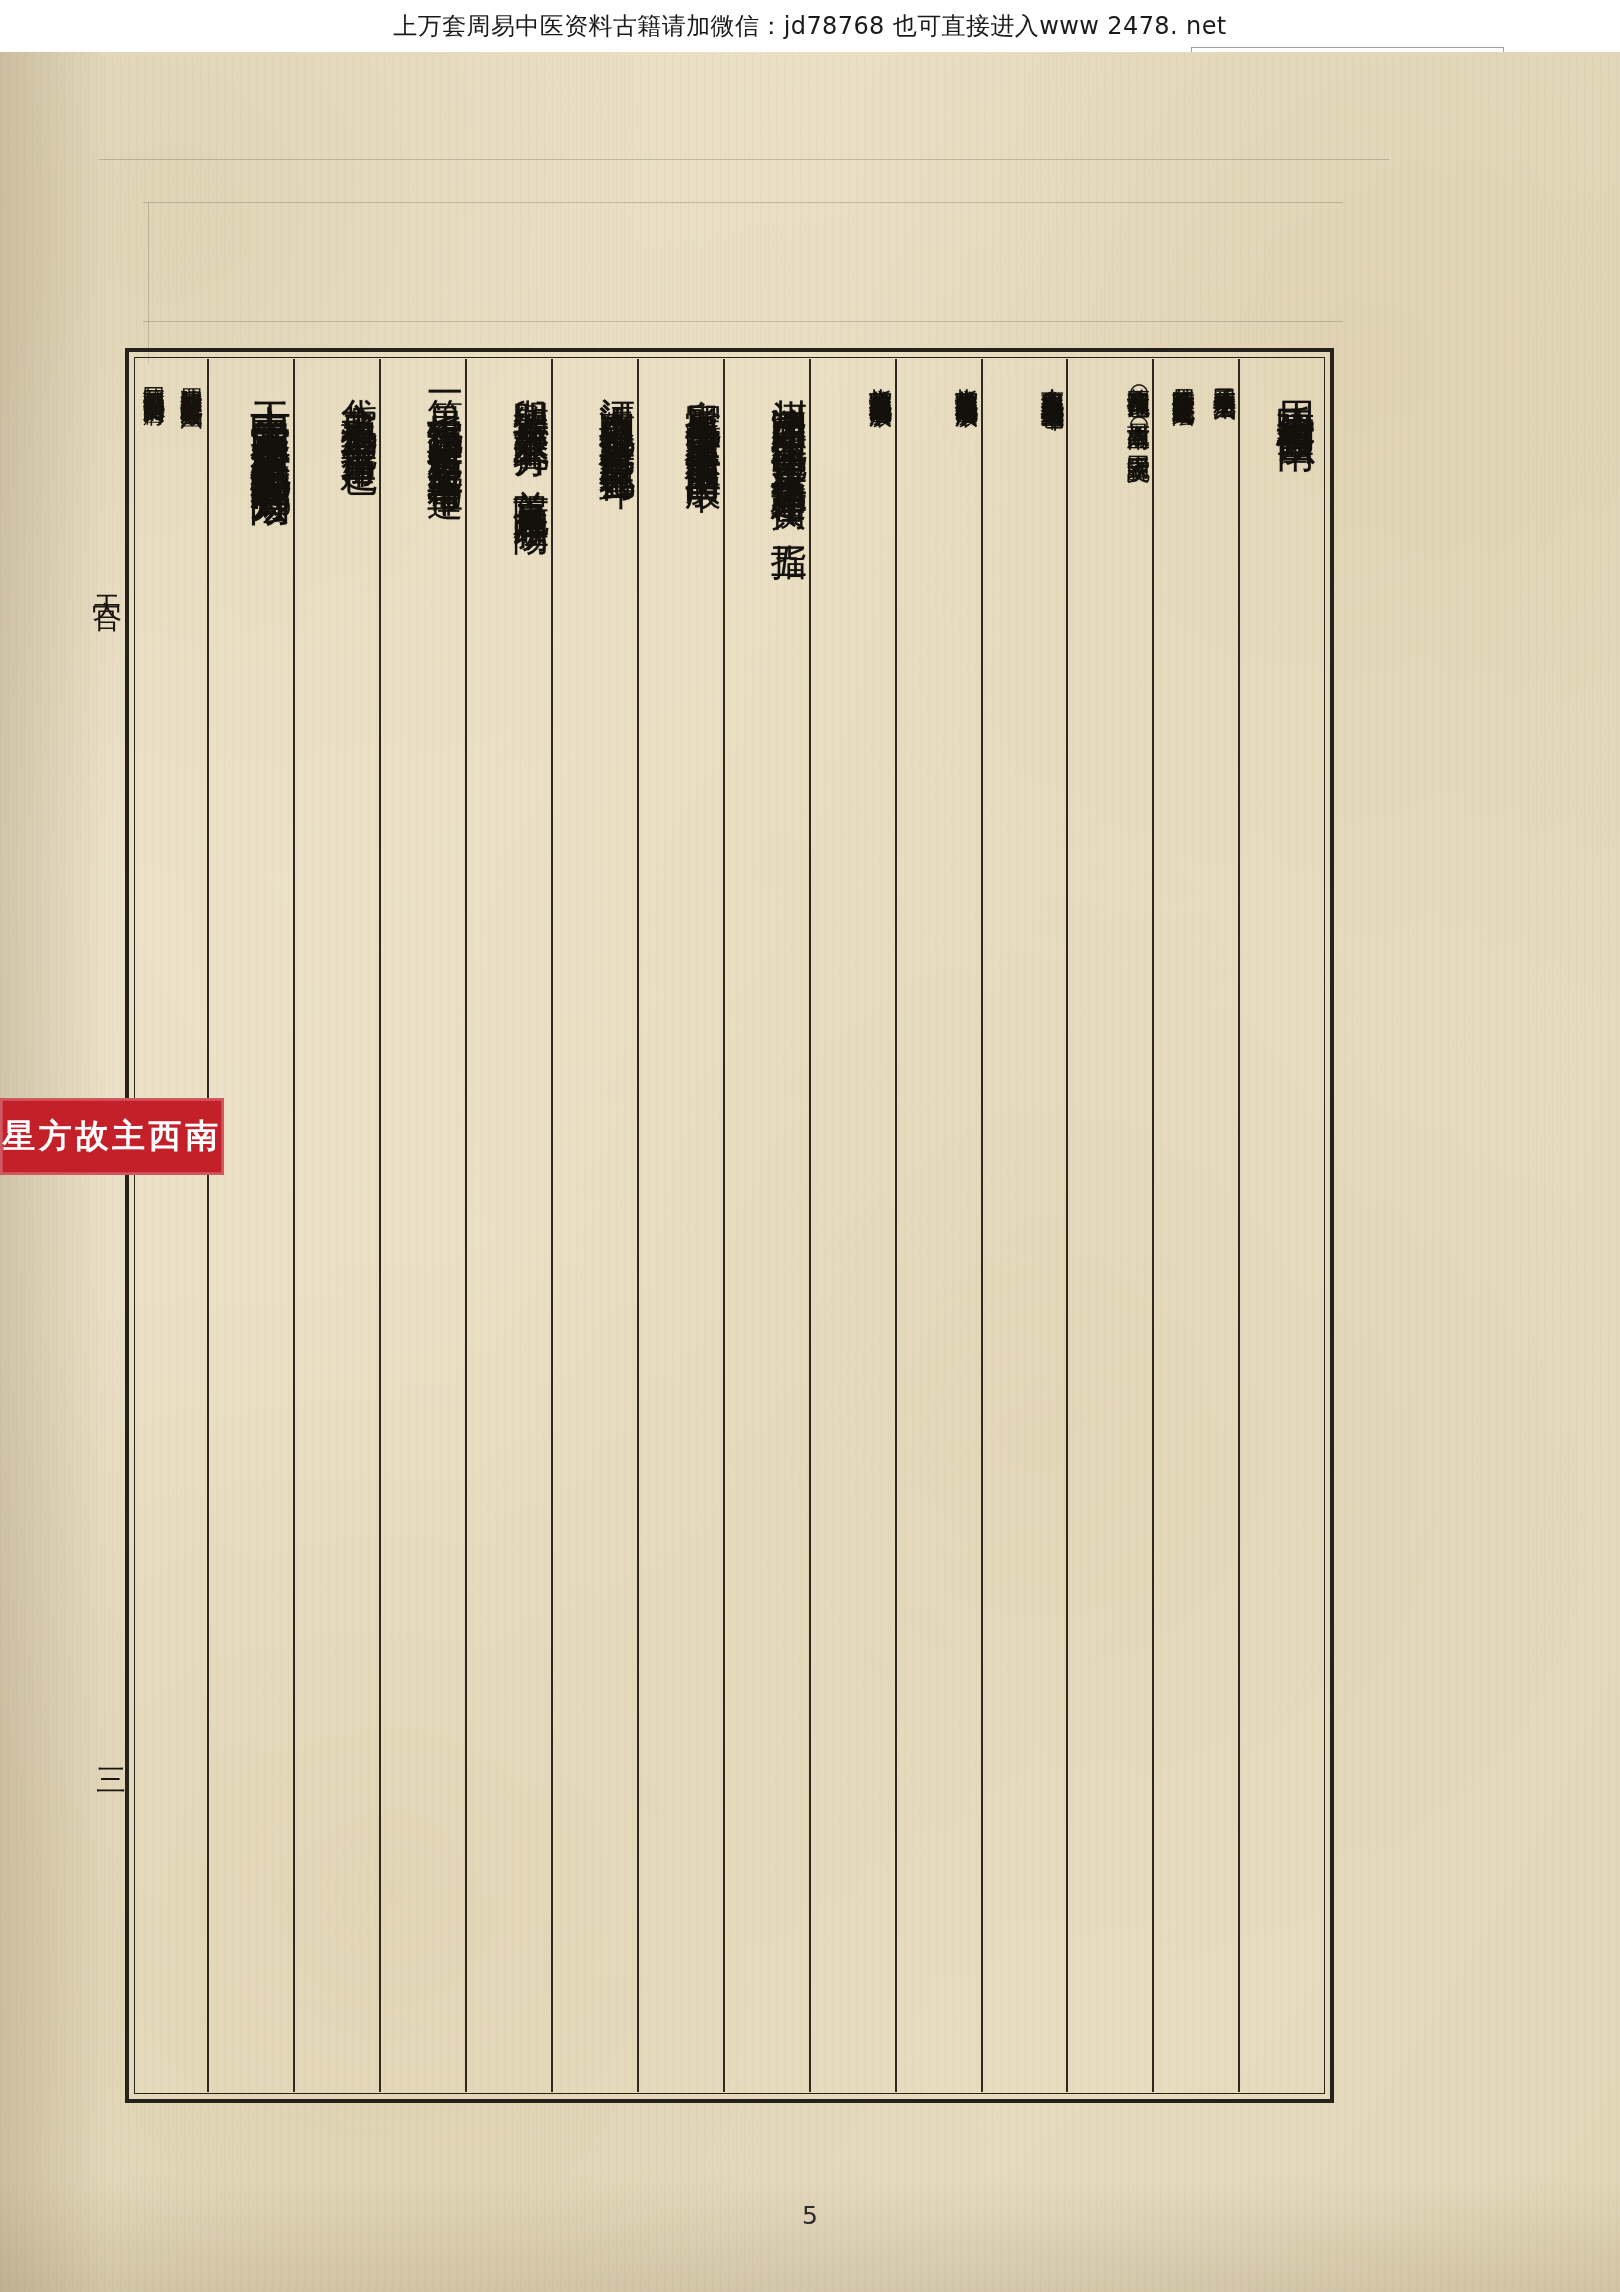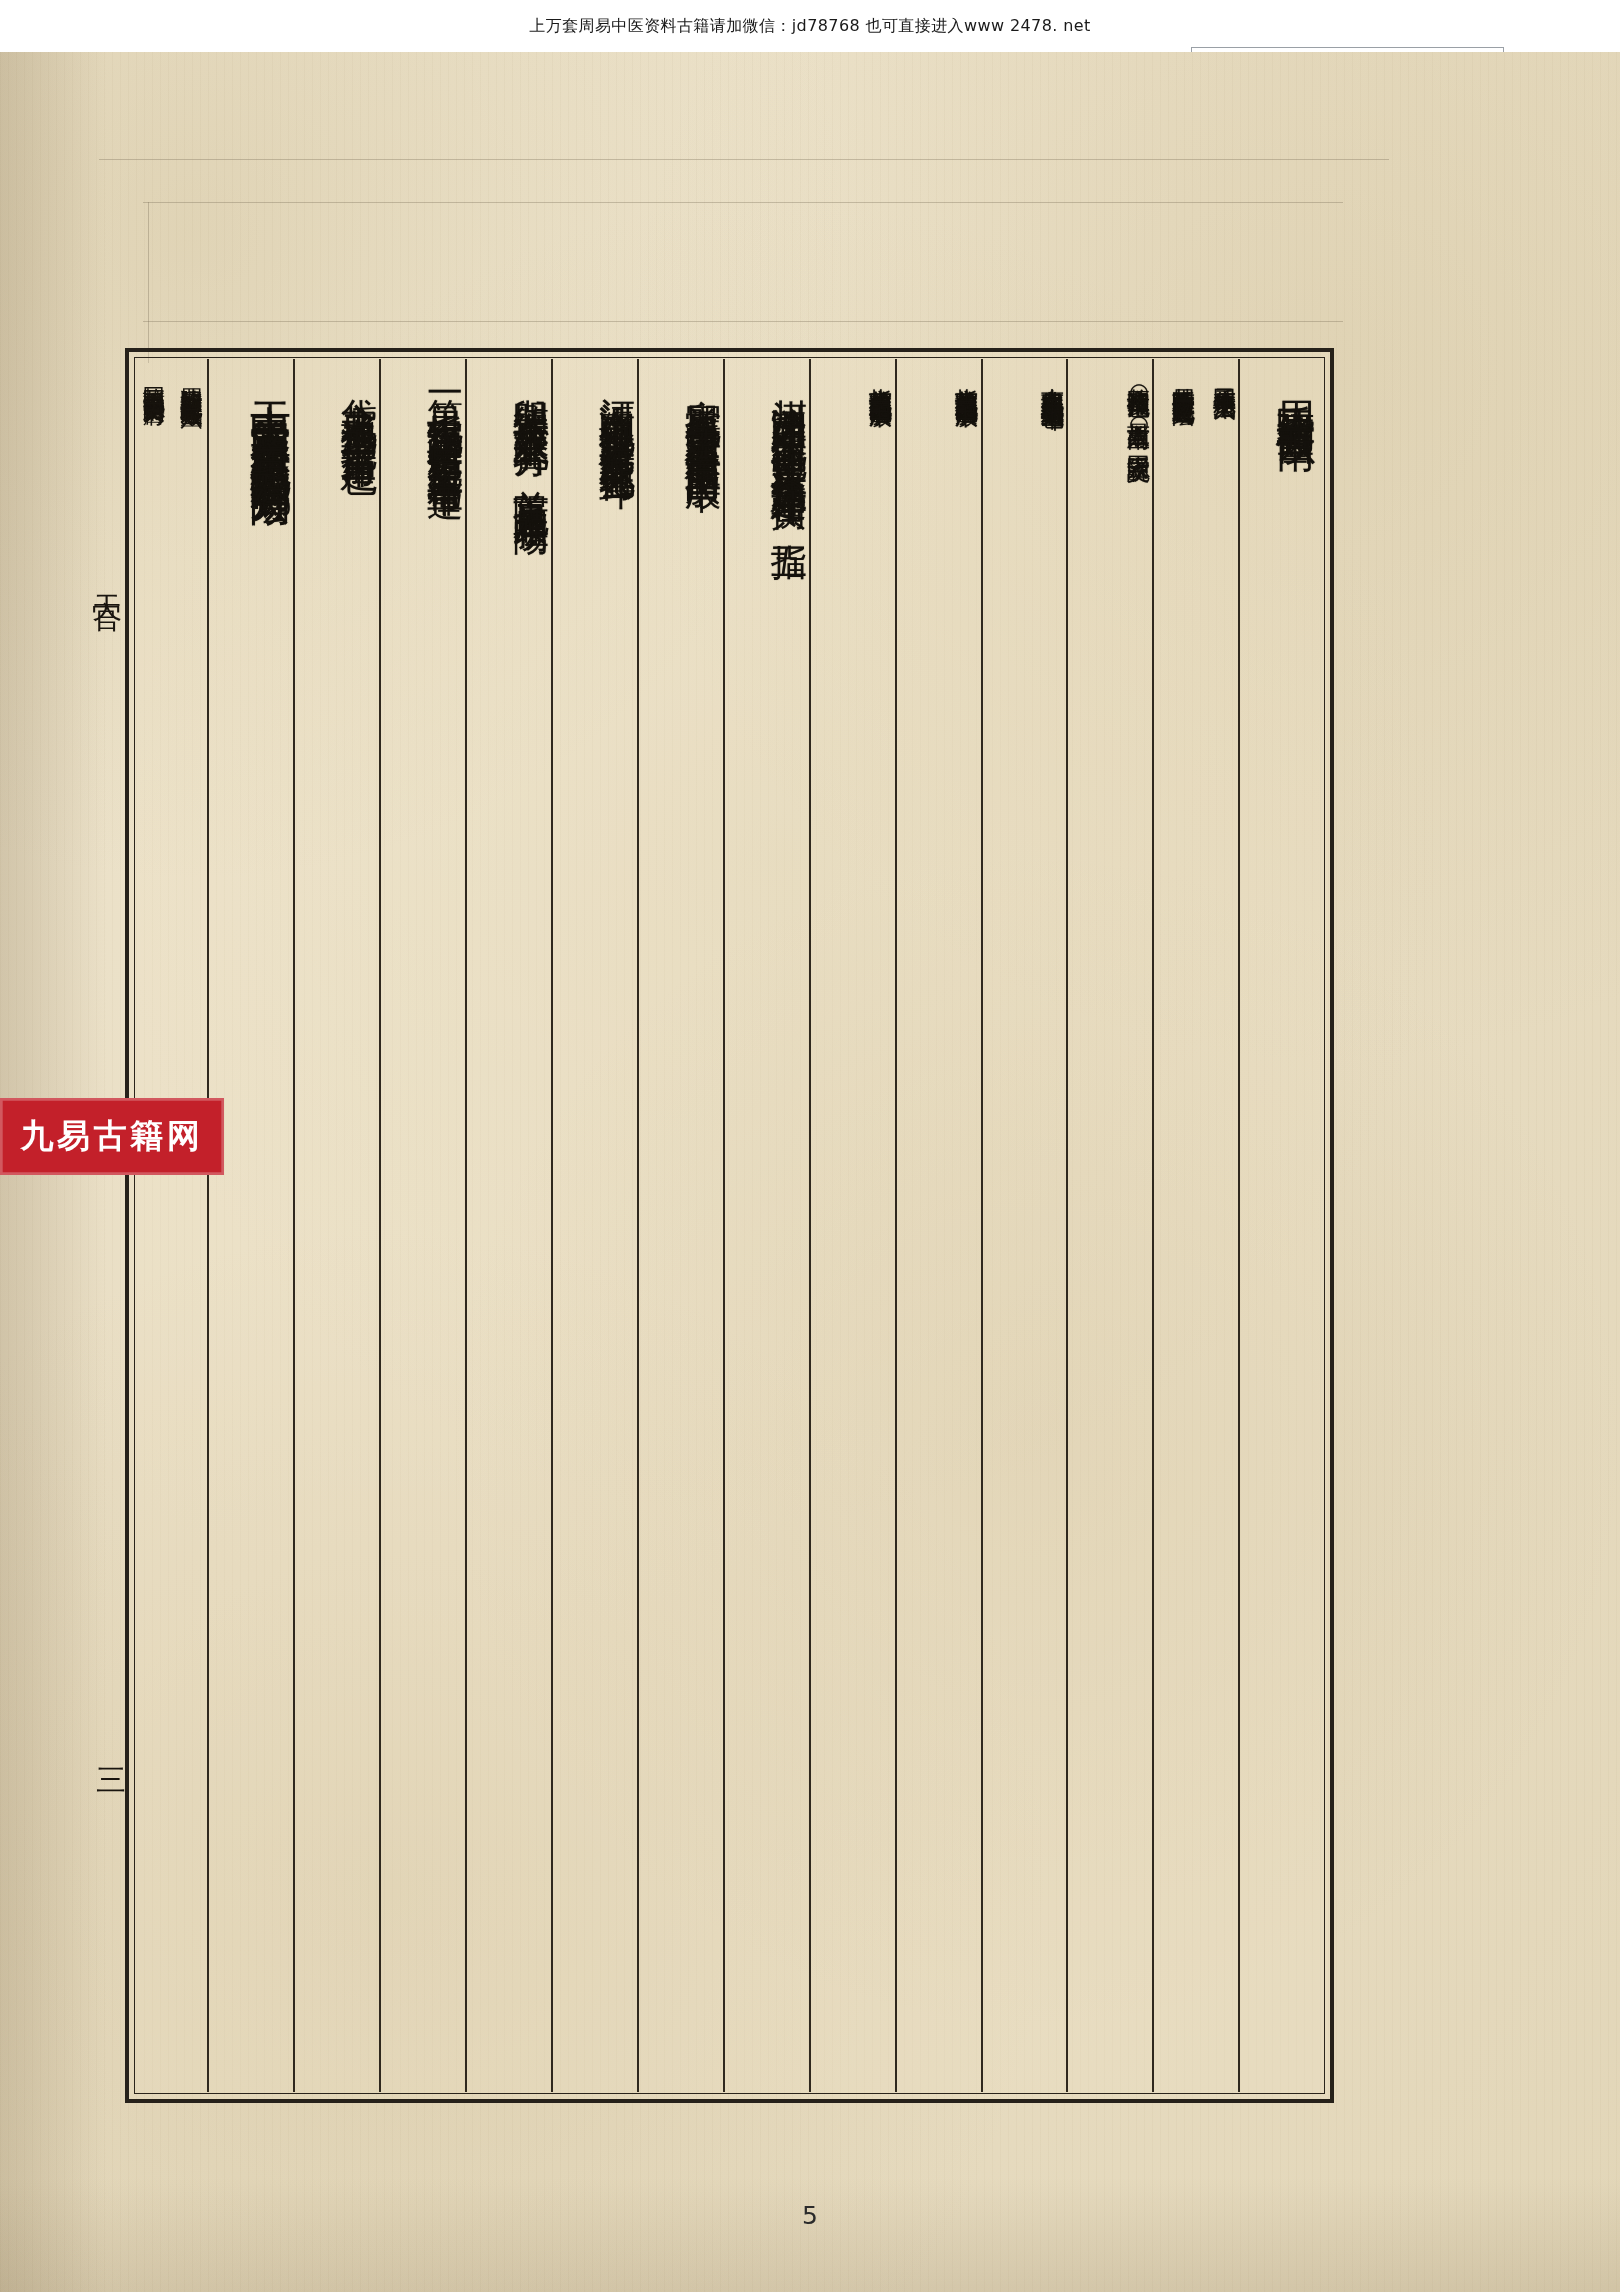--- a/index.html
+++ b/index.html
@@ -20,21 +20,21 @@
     position: absolute;
     top: 0; left: 0;
     width: 1620px;
     height: 52px;
     background: #ffffff;
     display: flex;
     align-items: center;
     justify-content: center;
   }
   #banner-text {
-    font-size: 16px;
+    font-size: 24px;
     color: #1a1a1a;
     letter-spacing: 0.4px;
     white-space: nowrap;
     font-family: "DejaVu Sans", "Liberation Sans", sans-serif;
   }
 
   
   #library-logo {
     position: absolute;
     top: 47px;
@@ -368,18 +368,18 @@
 
     <div class="vcol" style="right:1039px; width:79px; font-size:41px;">于中央帝索乘車曰巡將案無所不紀也是大臨制四鄉分陰陽</div>
 
     <div class="vcol-pair" style="right:1127px; width:75px;">
       <div class="half" style="width:38px;">建四時均五行移節度定諸紀皆繫於斗斗魁戴匡六星</div>
       <div class="half" style="width:38px;">故曰戴匡也曰文昌宮索隱曰文昌宮為天府</div>
     </div>
   </div>
 
   <div id="watermark">
-    <span id="watermark-text">九易古籍网</span>
+    <span id="watermark-text">星方故主西南</span>
   </div>
 
   <div id="page-number">5</div>
 </div>
 
 
 </body></html>

